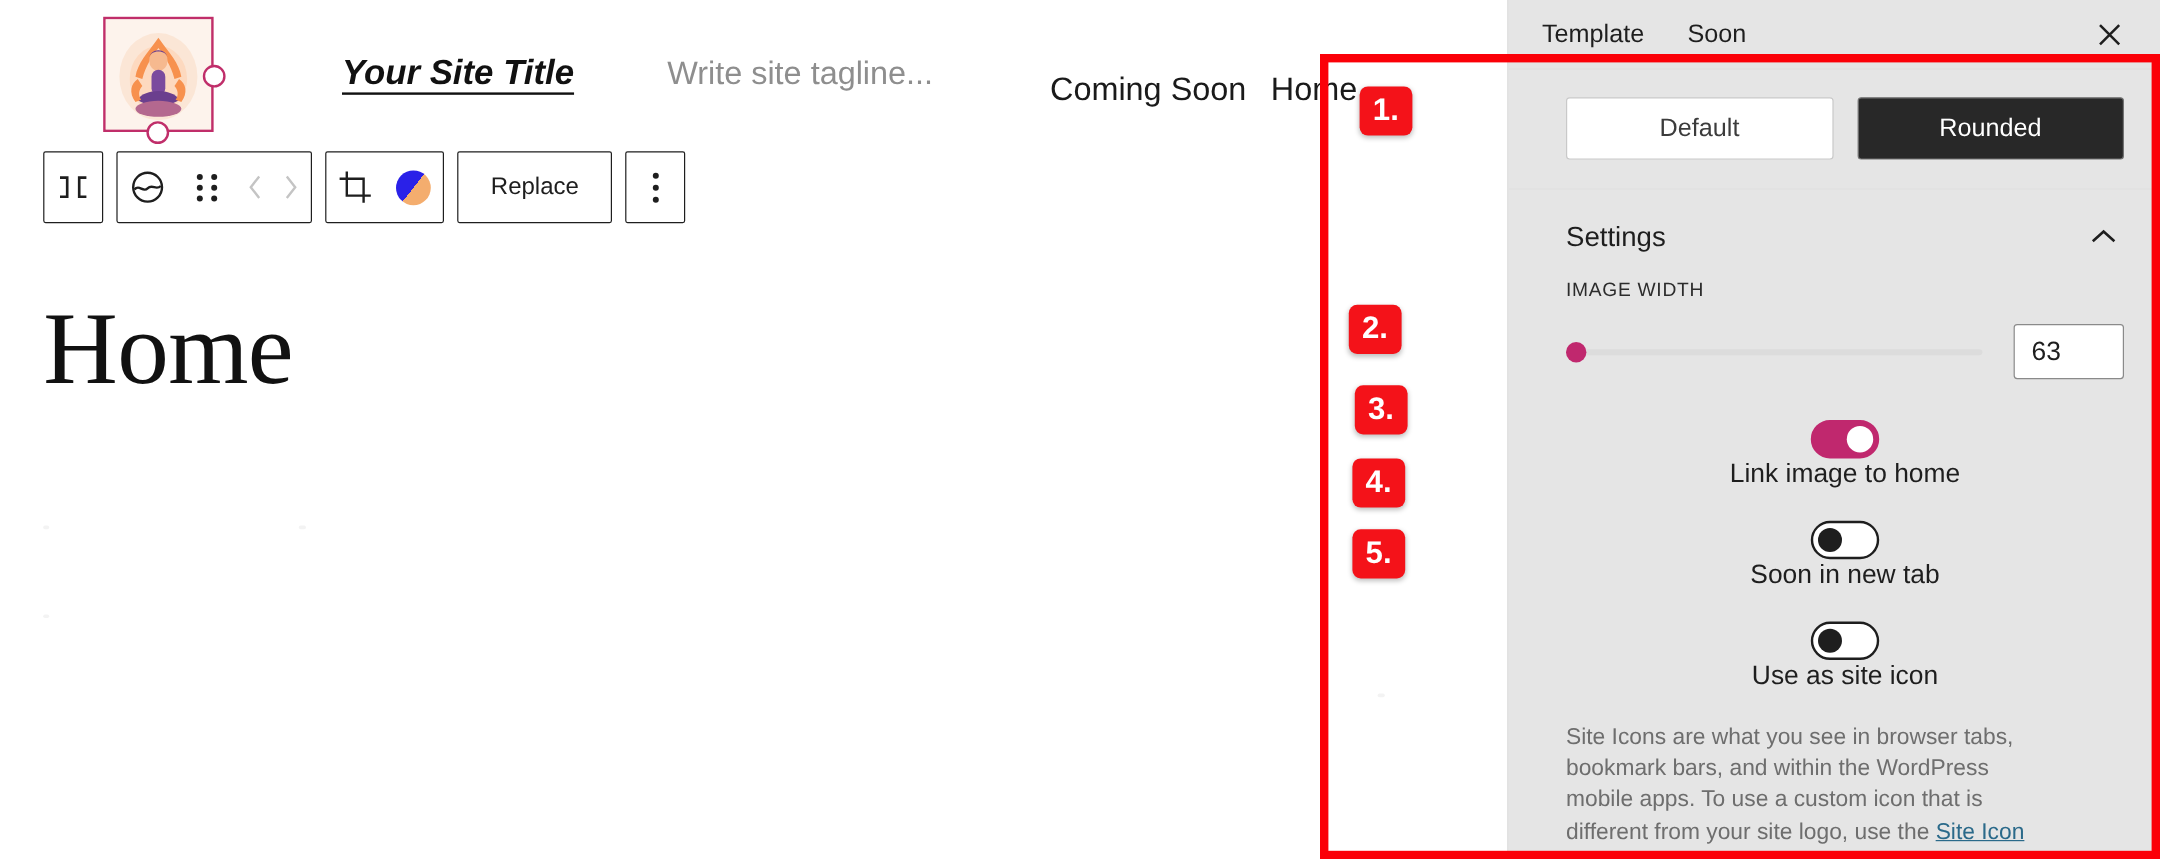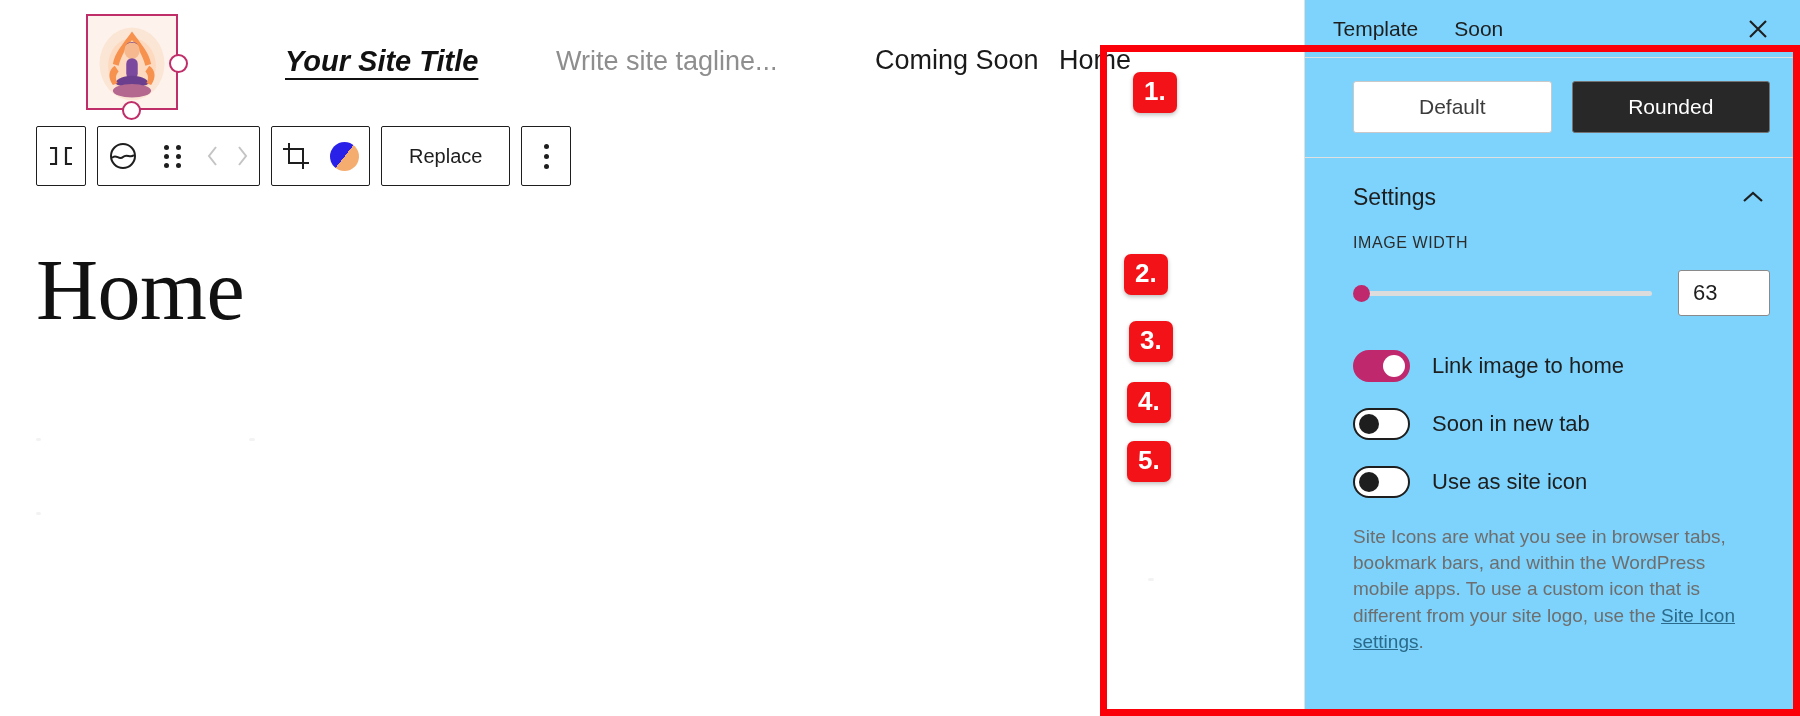--- a/index.html
+++ b/index.html
@@ -73,21 +73,21 @@
   }
   #site-tagline {
     position: absolute;
     left: 508px; top: 46px;
     font-size: 27px;
     color: #8e8e8e;
     white-space: nowrap;
   }
   .nav-item {
     position: absolute;
-    top: 45px;
+    top: 59px;
     font-size: 27px;
     color: #1a1a1a;
     white-space: nowrap;
   }
   #nav-0 { left: 827px; }
   #nav-1 { left: 1011px; }
 
   
   #block-toolbar {
     position: absolute;
@@ -150,22 +150,22 @@
     position: absolute;
     background: #f3f3f3;
     height: 3px;
     border-radius: 2px;
   }
 
   
   #sidebar {
     position: absolute;
     right: 0; top: 0;
-    width: 496px; height: 716px;
-    background: #7dd3fc;
+    width: 544px; height: 716px;
+    background: #e5e5e5;
     border-left: 1px solid #e0e0e0;
     overflow: hidden;
   }
   #sidebar-header {
     position: relative;
     height: 58px;
     display: flex;
     align-items: center;
     padding-left: 28px;
     gap: 36px;
@@ -278,22 +278,22 @@
     color: #1e1e1e;
     padding-left: 14px;
     font-family: inherit;
     background: #fff;
   }
 
   
   .toggle-row {
     display: flex;
     align-items: center;
-    gap: 22px;
     margin-bottom: 26px;
+    flex-direction: column;
   }
   .toggle {
     position: relative;
     width: 57px; height: 32px;
     border-radius: 16px;
     cursor: pointer;
     flex: none;
   }
   .toggle.off {
     background: #ffffff;

